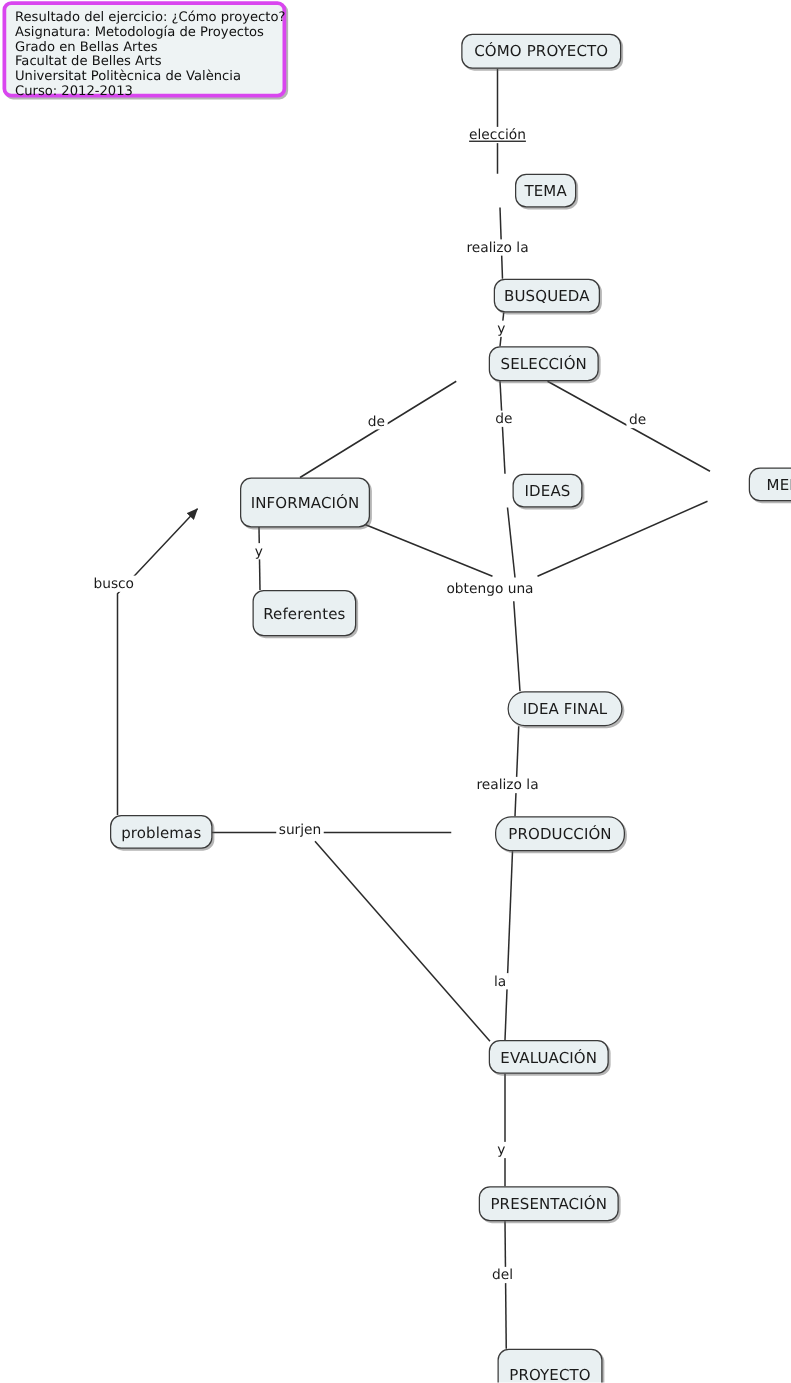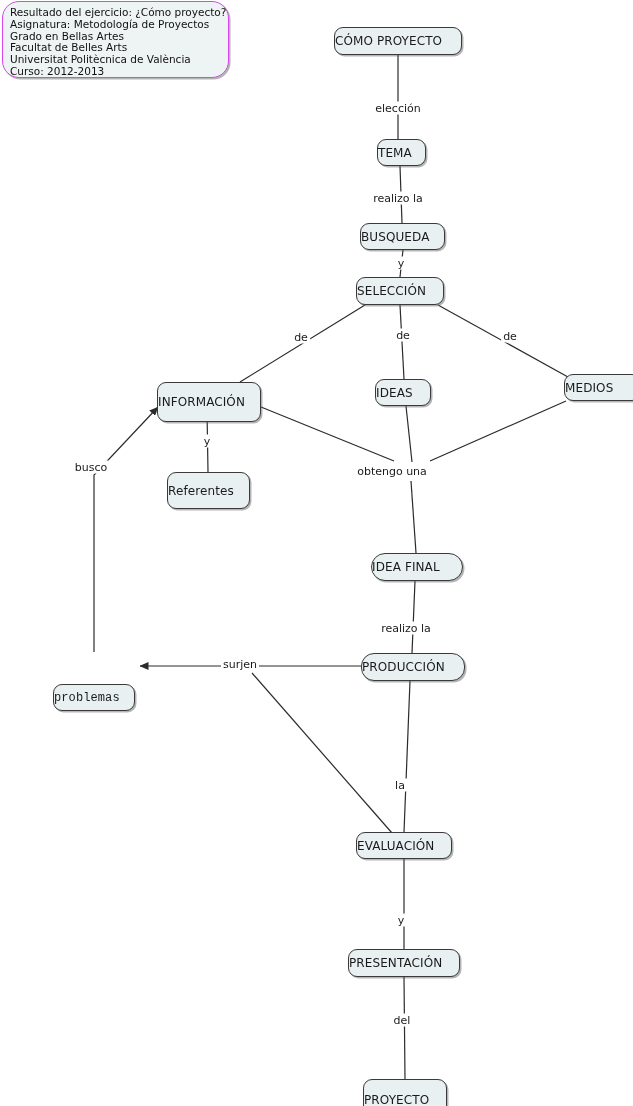--- a/index.html
+++ b/index.html
@@ -33,45 +33,46 @@
     position: absolute;
     box-sizing: border-box;
     background: #e9f0f2;
     border: 1px solid #3a3a3a;
     border-radius: 9px;
     color: #1a1a1a;
     font-size: 12px;
     line-height: 1;
     display: flex;
     align-items: center;
-    justify-content: flex-start;
+    justify-content: center;
     white-space: nowrap;
     box-shadow: 1.5px 1.5px 0 rgba(90,90,90,0.45);
     letter-spacing: 0.1px;
+    margin-left: 35px;
   }
   .edge-label {
     position: absolute;
     font-size: 11px;
     color: #1a1a1a;
     line-height: 1;
     white-space: nowrap;
     background: #ffffff;
     padding: 1px 2px;
     transform: translate(-50%, -50%);
   }
   #info-box {
     position: absolute;
     left: 2px;
     top: 1px;
     width: 227px;
     height: 77px;
     box-sizing: border-box;
     background: #eef3f4;
-    border: 1px solid #d946ef;
-    border-radius: 17px;
+    border: 3px solid #d946ef;
+    border-radius: 7px;
     box-shadow: 1.5px 1.5px 0 rgba(90,90,90,0.45);
     padding: 5px 0 0 7px;
   }
   #info-box .line {
     font-size: 10.5px;
     line-height: 11.8px;
     color: #111111;
     white-space: nowrap;
   }
 </style>
@@ -141,35 +142,35 @@
       </div>
       <div class="node" style="left: 167px; top: 472px; width: 83px; height: 37px;">
         <span>Referentes</span>
       </div>
       <div class="node" style="left: 371px; top: 553px; width: 92px; height: 28px; border-radius: 14px;">
         <span>IDEA FINAL</span>
       </div>
       <div class="node" style="left: 361px; top: 653px; width: 104px; height: 28px; border-radius: 13px;">
         <span>PRODUCCIÓN</span>
       </div>
-      <div class="node" style="left: 53px; top: 684px; width: 82px; height: 27px; font-family: Liberation Mono, monospace;">
+      <div class="node" style="left: 53px; top: 652px; width: 82px; height: 27px;">
         <span>problemas</span>
       </div>
       <div class="node" style="left: 356px; top: 832px; width: 96px; height: 27px;">
         <span>EVALUACIÓN</span>
       </div>
       <div class="node" style="left: 348px; top: 949px; width: 112px; height: 28px;">
         <span>PRESENTACIÓN</span>
       </div>
       <div class="node" style="left: 363px; top: 1079px; width: 84px; height: 41px;">
         <span>PROYECTO</span>
       </div>
     </div>
   <div id="labels-group">
-      <div class="edge-label" style="left: 398px; top: 108px;">elección</div>
+      <div class="edge-label" style="left: 398px; top: 108px; text-decoration: underline;">elección</div>
       <div class="edge-label" style="left: 398px; top: 198px;">realizo la</div>
       <div class="edge-label" style="left: 401px; top: 263px;">y</div>
       <div class="edge-label" style="left: 301px; top: 337px;">de</div>
       <div class="edge-label" style="left: 403px; top: 335px;">de</div>
       <div class="edge-label" style="left: 510px; top: 336px;">de</div>
       <div class="edge-label" style="left: 207px; top: 441px;">y</div>
       <div class="edge-label" style="left: 392px; top: 471px;">obtengo una</div>
       <div class="edge-label" style="left: 91px; top: 467px;">busco</div>
       <div class="edge-label" style="left: 406px; top: 628px;">realizo la</div>
       <div class="edge-label" style="left: 240px; top: 664px;">surjen</div>

